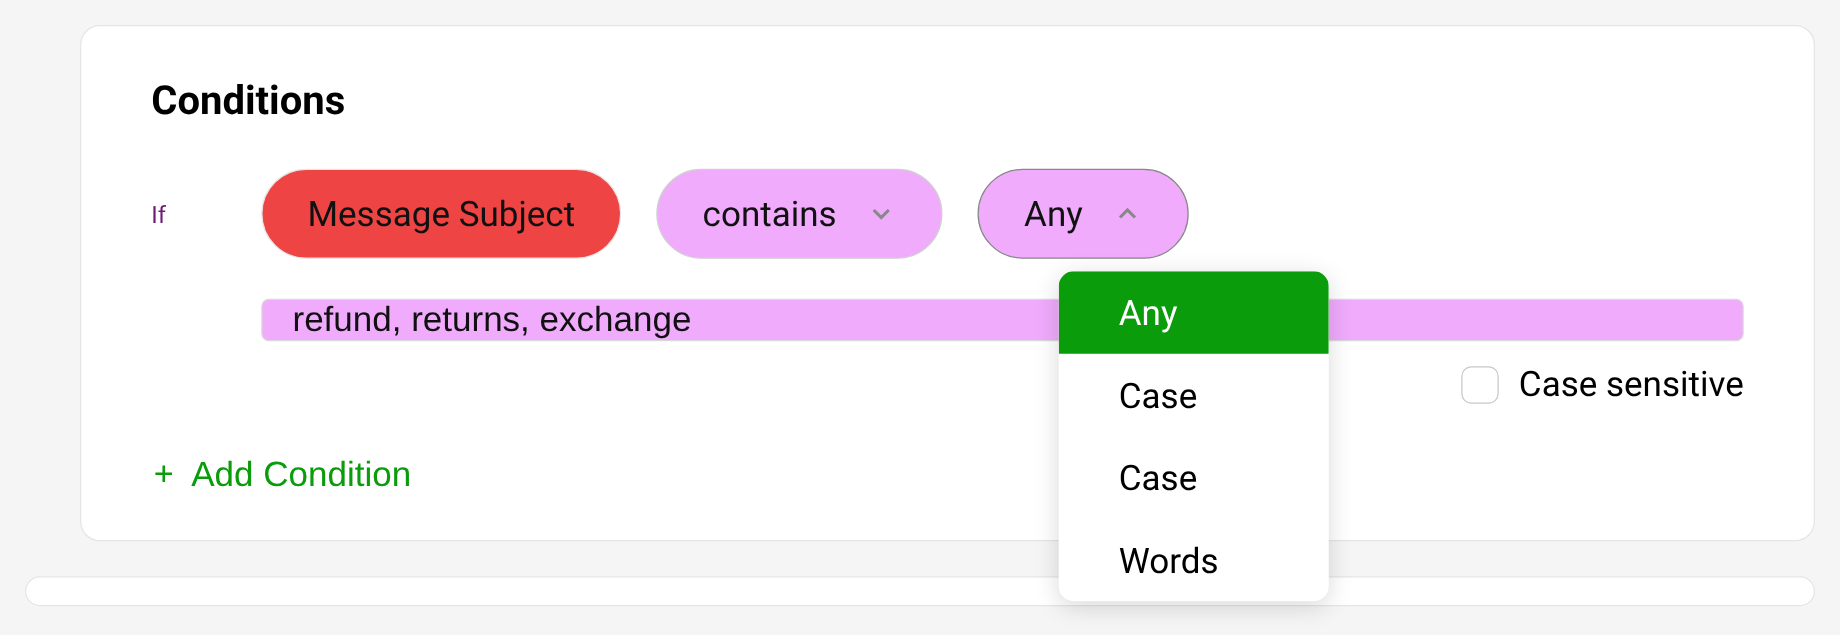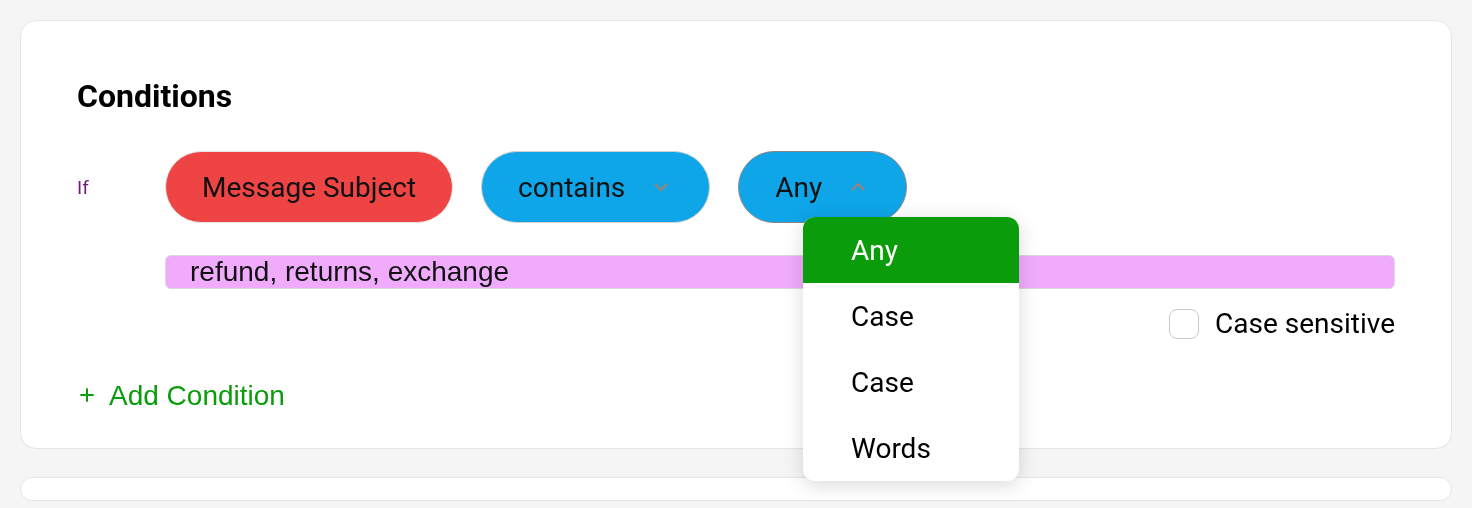--- a/index.html
+++ b/index.html
@@ -10,22 +10,23 @@
     body {
       font-family: -apple-system, BlinkMacSystemFont, "Segoe UI", Roboto, Helvetica, Arial, sans-serif;
       background: #f5f5f5;
       padding: 20px;
       width: 1472px;
     }
     .card {
       background: #fff;
       border: 1px solid #e5e5e5;
       border-radius: 16px;
-      padding: 56px 56px 36px 56px;
+      padding: 40px 56px 36px 56px;
       position: relative;
+      margin-left: 44px;
     }
     .section-title {
       font-size: 32px;
       font-weight: 700;
       color: #000;
       margin-bottom: 36px;
     }
     .condition-row {
       display: flex;
       align-items: center;
@@ -48,21 +49,21 @@
       gap: 24px;
       cursor: pointer;
       white-space: nowrap;
     }
     .pill-filled {
       background: #ef4444;
       border: 1px solid #e5e5e5;
       color: #111;
     }
     .pill-outline {
-      background: #0ea5e9;
+      background: #f0abfc;
       border: 1px solid #d0d0d0;
       color: #111;
     }
     .pill-open {
       border: 1.5px solid #888;
     }
     .chevron {
       display: inline-flex;
       align-items: center;
       justify-content: center;

